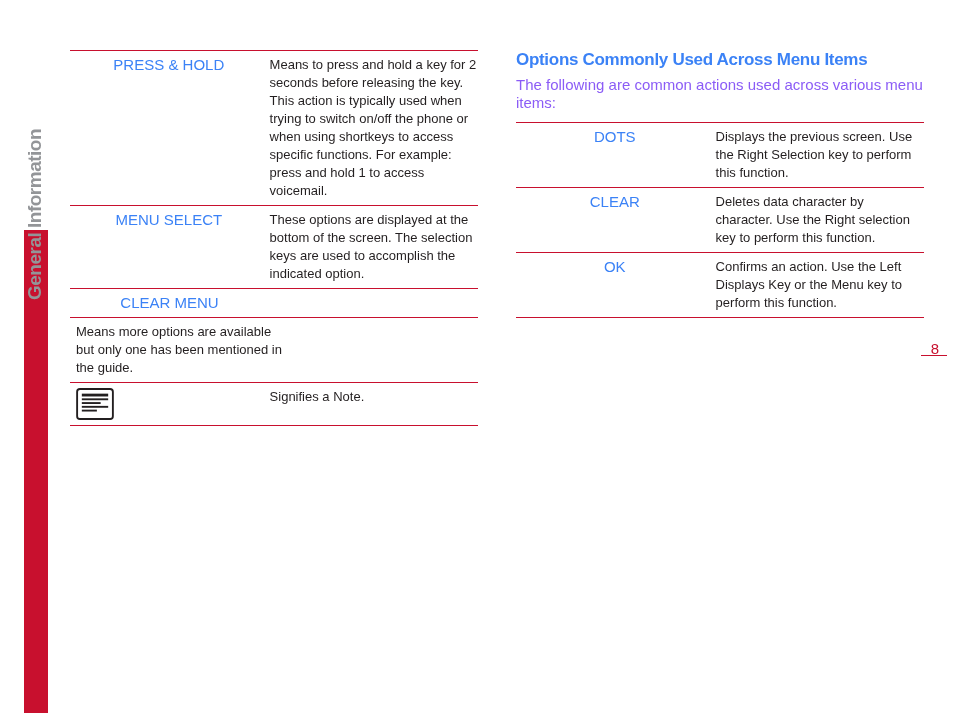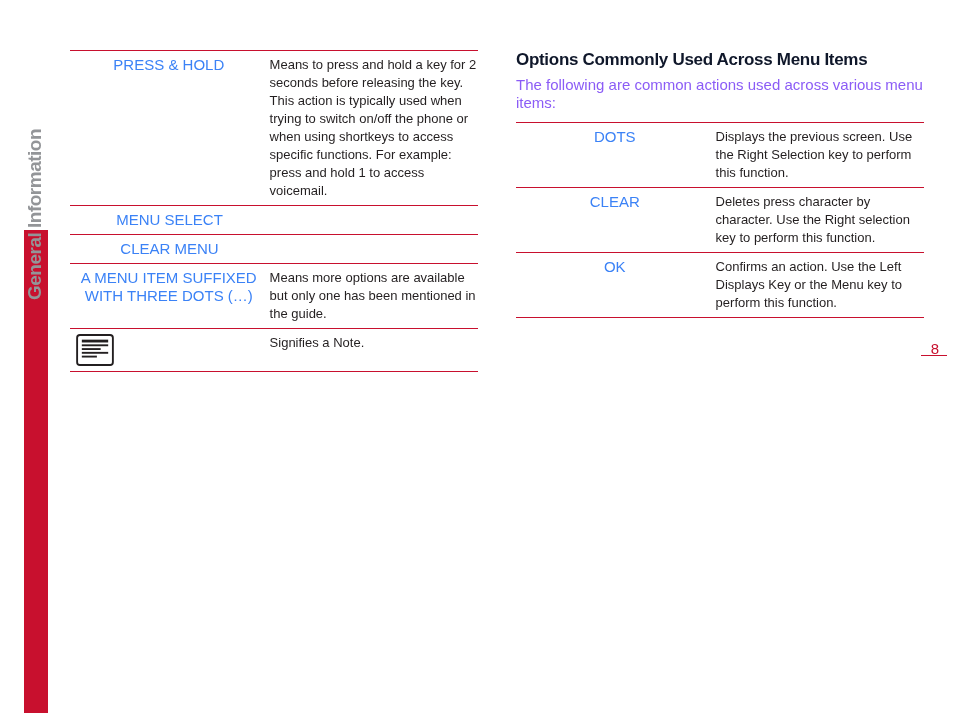--- a/index.html
+++ b/index.html
@@ -69,21 +69,21 @@
 }
 .desc {
   width: 210px;
   color: #231F20;
   font-size: 13px;
   line-height: 18px;
 }
 .desc b { font-weight: bold; }
 .heading {
   font-family: Arial, Helvetica, sans-serif;
-  color: #0f172a;
+  color: #3b82f6;
   font-size: 17px;
   font-weight: bold;
   letter-spacing: -0.3px;
   margin-bottom: 6px;
   font-stretch: condensed;
 }
 .intro {
   color: #8b5cf6;
   font-size: 15px;
   line-height: 18px;
@@ -119,26 +119,26 @@
   <div class="columns">
 
     <div class="col">
       <div class="table" id="left-table">
           <div class="row">
             <div class="term">PRESS &amp; HOLD</div>
             <div class="desc">Means to press and hold a key for 2 seconds before releasing the key. This action is typically used when trying to switch on/off the phone or when using shortkeys to access specific functions. For example: press and hold 1 to access voicemail.</div>
           </div>
           <div class="row">
             <div class="term">MENU SELECT</div>
+            <div class="desc">These options are displayed at the bottom of the screen. The selection keys are used to accomplish the indicated option.</div>
           </div>
           <div class="row">
             <div class="term">CLEAR MENU</div>
           </div>
           <div class="row">
-            <div class="term">A MENU ITEM SUFFIXED WITH THREE DOTS (…)</div>
             <div class="desc">Means more options are available but only one has been mentioned in the guide.</div>
           </div>
           <div class="row">
             <div class="term">
               <div class="note-icon">
                 <svg viewBox="0 0 40 34" width="38" height="32">
                   <rect x="1" y="1" width="38" height="32" rx="3" ry="3" fill="#fff" stroke="#231F20" stroke-width="2"></rect>
                   <rect x="6" y="6" width="28" height="3" fill="#231F20"></rect>
                   <rect x="6" y="11" width="28" height="2" fill="#231F20"></rect>
                   <rect x="6" y="15" width="20" height="2" fill="#231F20"></rect>
@@ -155,21 +155,21 @@
     <div class="col">
       <div class="heading">Options Commonly Used Across Menu Items</div>
       <div class="intro">The following are common actions used across various menu items:</div>
       <div class="table" id="right-table">
           <div class="row">
             <div class="term">DOTS</div>
             <div class="desc">Displays the previous screen. Use the Right Selection key to perform this function.</div>
           </div>
           <div class="row">
             <div class="term">CLEAR</div>
-            <div class="desc">Deletes press character by character. Use the Right selection key to perform this function.</div>
+            <div class="desc">Deletes data character by character. Use the Right selection key to perform this function.</div>
           </div>
           <div class="row">
             <div class="term">OK</div>
             <div class="desc">Confirms an action. Use the Left Displays Key or the Menu key to perform this function.</div>
           </div>
         </div>
     </div>
 
   </div>
 

